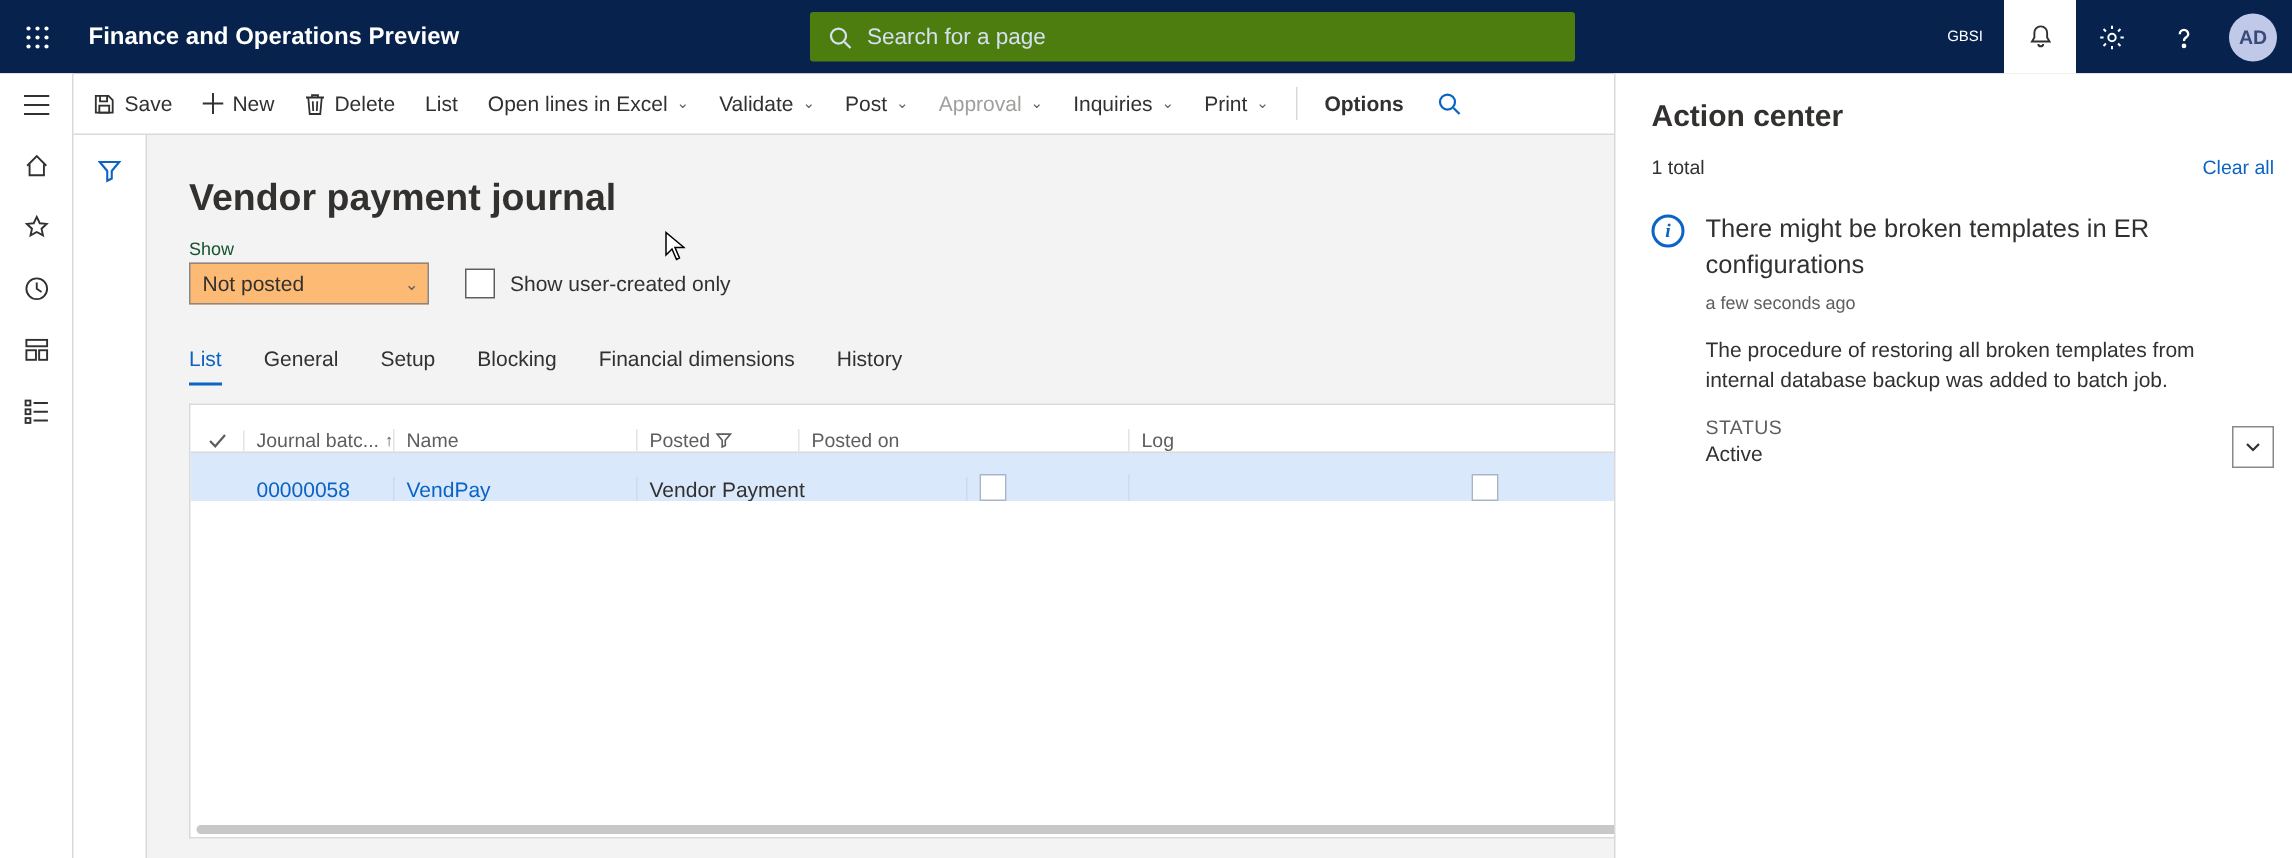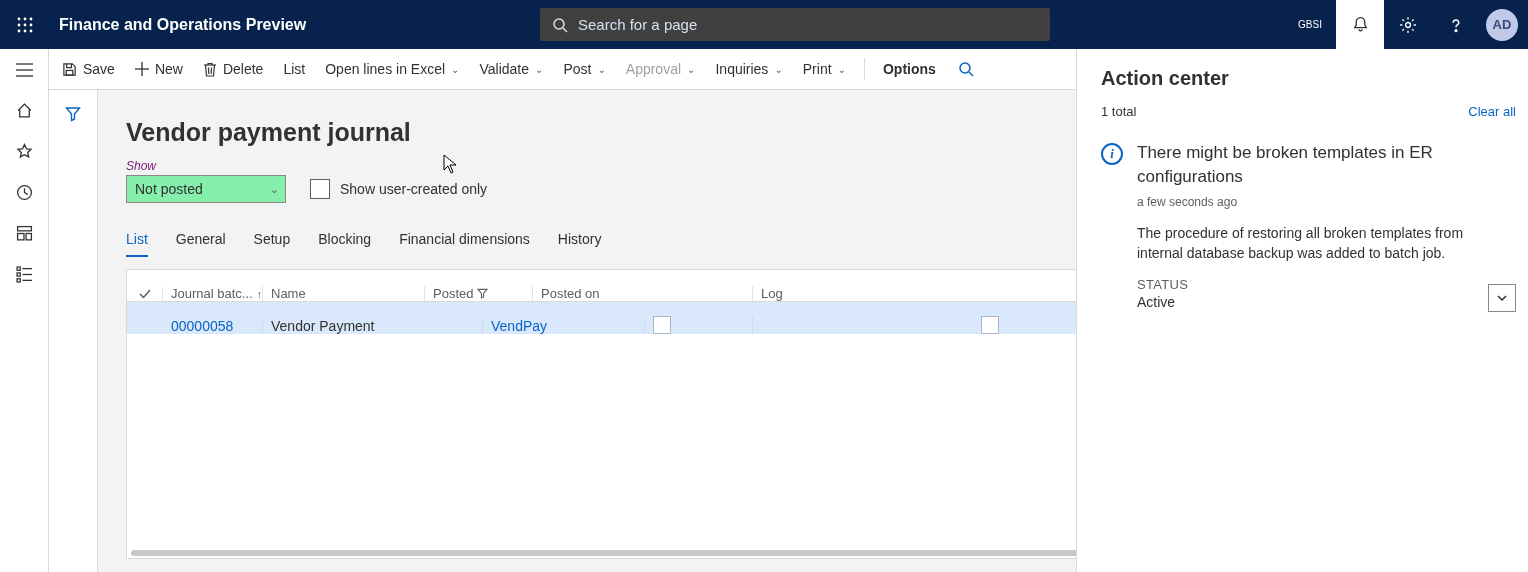--- a/index.html
+++ b/index.html
@@ -32,21 +32,21 @@
     font-size: 16px;
     font-weight: 600;
     margin-left: 10px;
     white-space: nowrap;
   }
   .searchbox {
     position: absolute;
     left: 540px;
     width: 510px;
     height: 33px;
-    background: #404040;
+    background: #4d7c0f;
     border-radius: 2px;
     display: flex;
     align-items: center;
     padding: 0 12px;
     color: #d6e1f0;
     font-size: 15px;
   }
   .searchbox .sicon { margin-right: 10px; }
   .topbar-right {
     position: absolute;
@@ -149,28 +149,27 @@
   }
   .controls {
     margin-top:12px;
     display:flex;
     align-items:flex-end;
     gap:24px;
   }
   .fieldgroup label {
     display:block;
     font-size:12px;
-    color:#701a75;
+    color:#14532d;
     margin-bottom:2px;
-    font-style:italic;
   }
   .select {
     width:160px; height:28px;
     border:1px solid #8a8886;
-    background:#86efac;
+    background:#fdba74;
     display:flex;
     align-items:center;
     justify-content:space-between;
     padding:0 6px 0 8px;
     font-size:14px;
   }
   .checkbox {
     display:flex;
     align-items:center;
     gap:10px;
@@ -552,25 +551,25 @@
           </div>
         <div class="cell c-log">
             <span>Log</span>
           </div>
       </div>
       <div class="gridrow">
         <div class="cell c-chk"></div>
         <div class="cell c-batch linklike">
             <span>00000058</span>
           </div>
+        <div class="cell c-name linklike">
+            <span>VendPay</span>
+          </div>
         <div class="cell c-desc">
             <span>Vendor Payment</span>
-          </div>
-        <div class="cell c-name linklike">
-            <span>VendPay</span>
           </div>
         <div class="cell c-posted">
             <div class="smallbox"></div>
           </div>
         <div class="cell c-postedon">
             <span></span>
           </div>
         <div class="cell c-log">
             <div class="smallbox"></div>
           </div>

